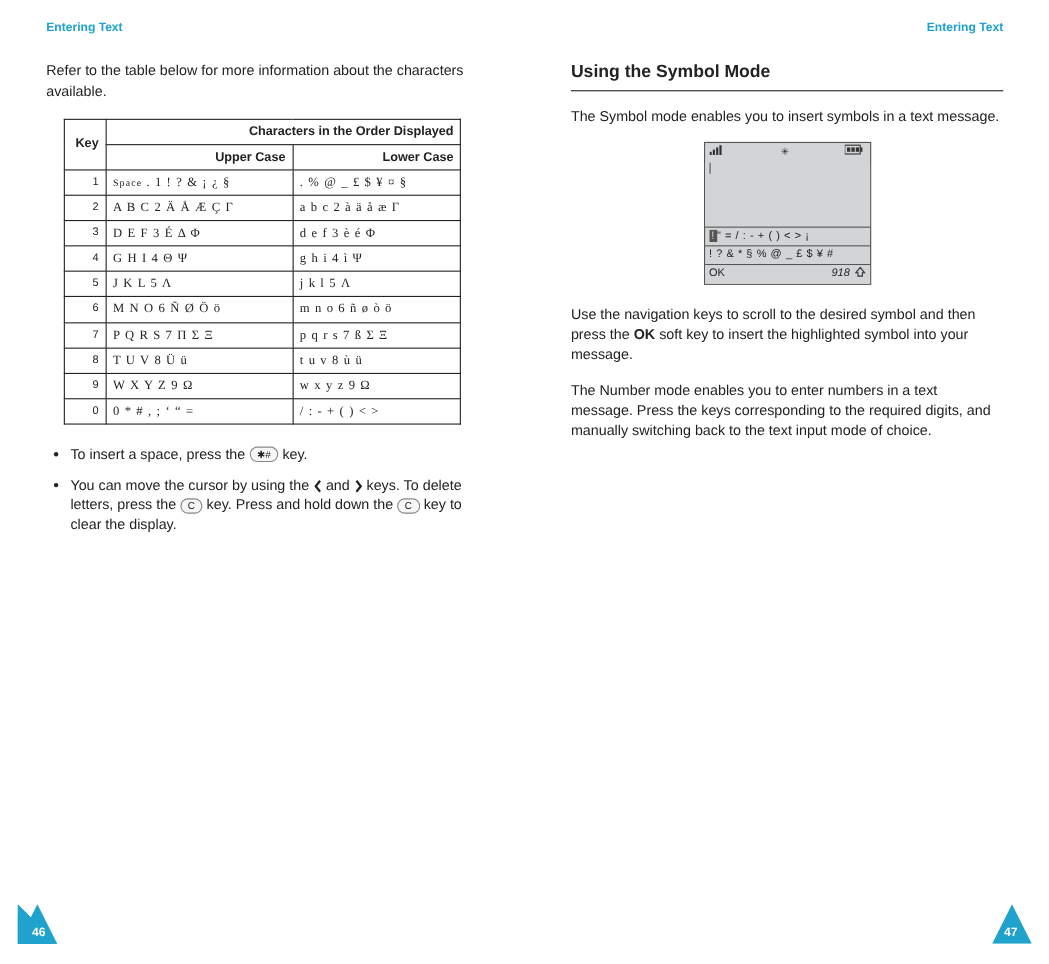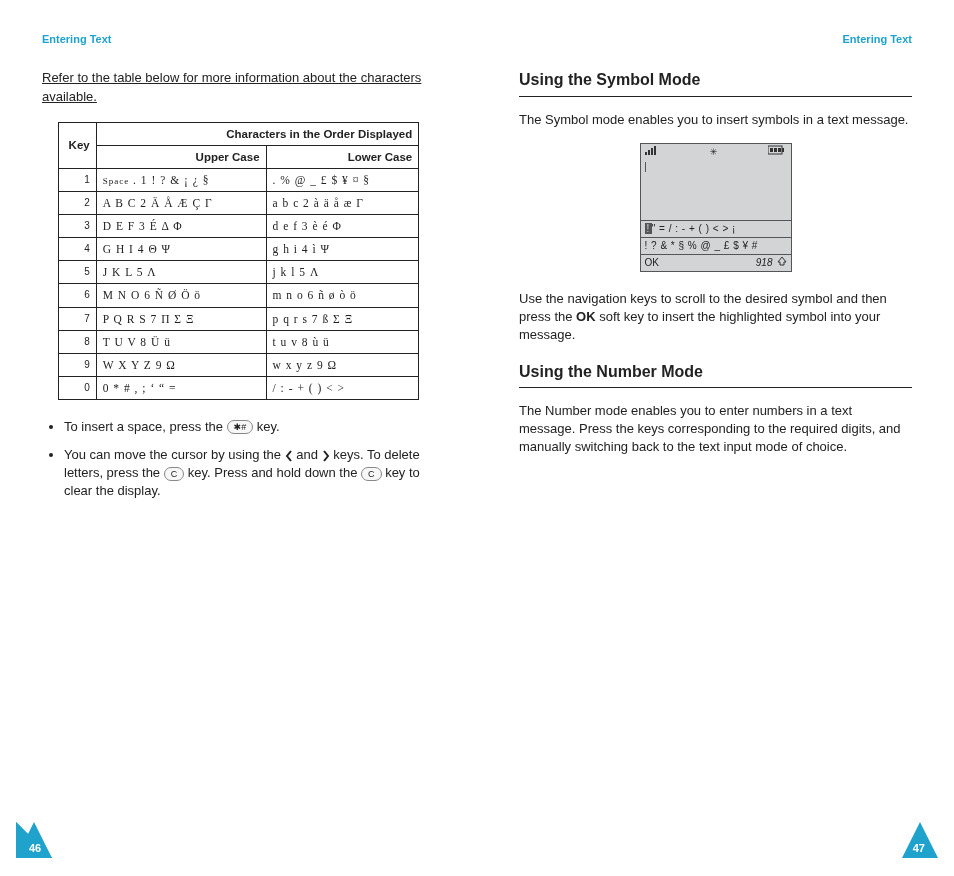--- a/index.html
+++ b/index.html
@@ -7,33 +7,33 @@
     font-family: Arial, Helvetica, sans-serif;
     background: #fff;
     color: #222;
     width: 954px;
     height: 876px;
     display: flex;
     position: relative;
   }
   .page {
     width: 50%;
-    padding: 32px 42px 50px 42px;
+    padding: 18px 42px 50px 42px;
     position: relative;
     font-size: 13px;
     line-height: 1.4;
   }
   .hdr {
     color: #1fa3cc;
     font-weight: bold;
     font-size: 11px;
     margin-bottom: 22px;
   }
   .hdr.right { text-align: right; }
-  .intro { margin-bottom: 16px; text-decoration: underline; }
+  .intro { margin-bottom: 16px; }
   table.chars {
     border-collapse: collapse;
     margin: 0 auto 18px auto;
     width: 92%;
     font-size: 11.5px;
   }
   table.chars th, table.chars td {
     border: 1px solid #222;
     padding: 3px 6px;
     text-align: right;
@@ -294,20 +294,19 @@
             </svg>
         </span>
       </span>
     </div>
   </div>
 
   <p class="para">
     <span>Use the navigation keys to scroll to the desired symbol and then press the </span><strong>OK</strong><span> soft key to insert the highlighted symbol into your message.</span>
   </p>
 
-  <h2 class="section">Using the Number Mode</h2>
   <p class="para">The Number mode enables you to enter numbers in a text message. Press the keys corresponding to the required digits, and manually switching back to the text input mode of choice.</p>
 
   <svg class="corner-svg right" width="40" height="36">
     <polygon points="22,0 40,36 4,36" fill="#1fa3cc"></polygon>
   </svg>
   <div class="pgnum right">47</div>
 </div>
 
 </body></html>

